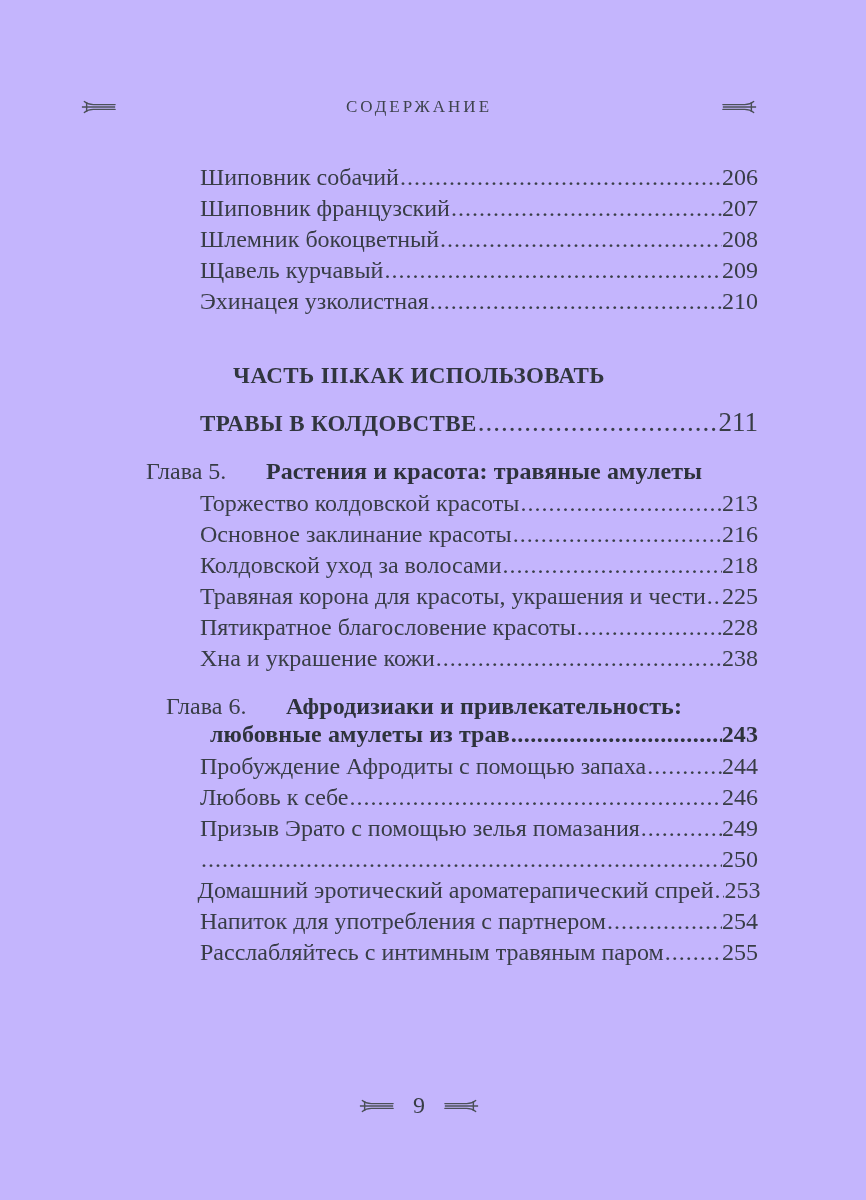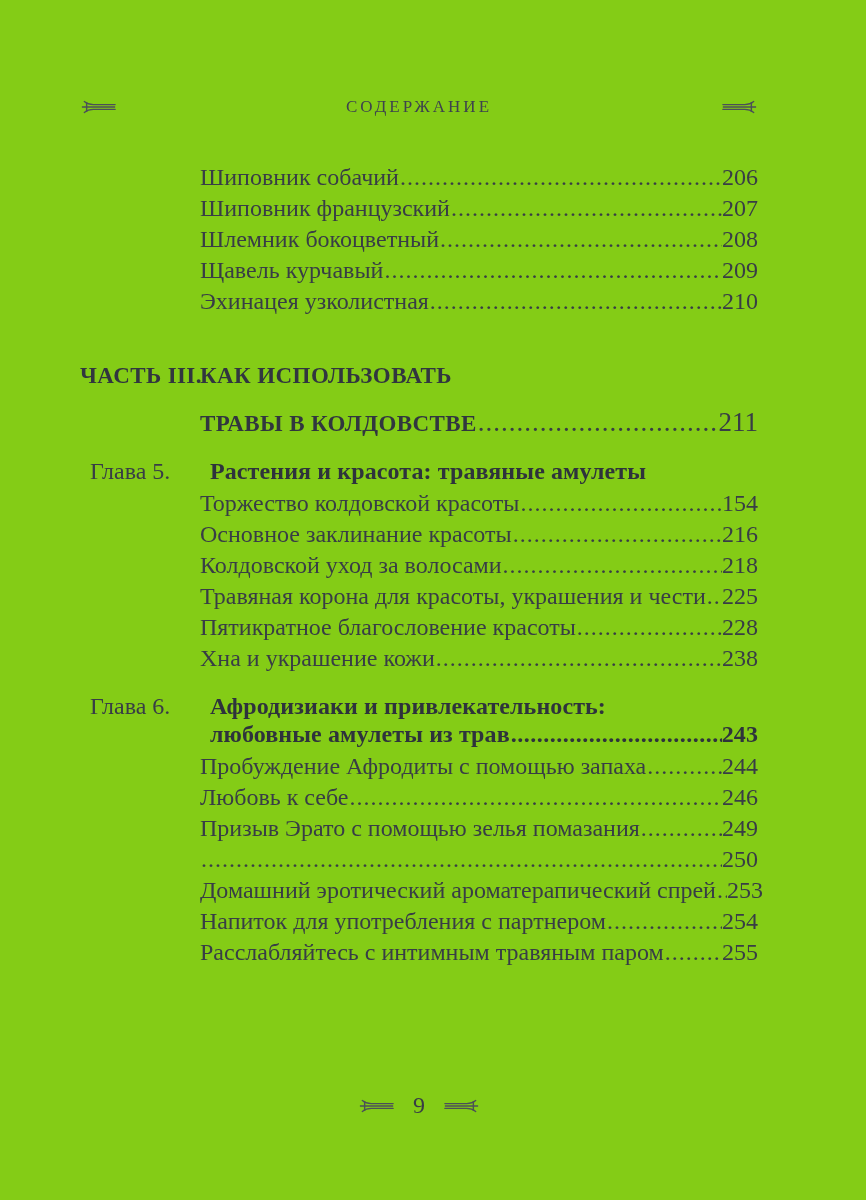--- a/index.html
+++ b/index.html
@@ -6,21 +6,21 @@
   body {
     width: 866px; height: 1200px;
     background: #ffffff;
     font-family: "Liberation Serif", "DejaVu Serif", serif;
     color: #383d46;
     overflow: hidden;
   }
   .page {
     position: relative;
     width: 866px; height: 1200px;
-    background: #84cc16;
+    background: #c4b5fd;
   }
 
   
   .page-header {
     position: absolute;
     top: 97px; left: 80px; right: 108px;
     display: flex;
     align-items: center;
   }
   .header-title {
@@ -37,20 +37,21 @@
   
   .toc {
     position: absolute;
     top: 162px; left: 80px; right: 108px;
   }
   .row {
     display: flex;
     align-items: baseline;
     font-size: 24px;
     line-height: 31px;
+    justify-content: center;
   }
   .label-col {
     flex: 0 0 120px;
     width: 120px;
     white-space: nowrap;
   }
   .title { white-space: nowrap; }
   .dots {
     flex: 1 1 auto;
     min-width: 10px;
@@ -181,21 +182,21 @@
       <div class="block chapter">
         <div class="row first">
           <span class="label-col">Глава 5.</span>
           <span class="title">Растения и красота: травяные амулеты</span>
         </div>
       </div>
       <div class="row">
         <span class="label-col"></span>
         <span class="title">Торжество колдовской красоты</span>
         <span class="dots"></span>
-        <span class="pagenum">154</span>
+        <span class="pagenum">213</span>
       </div>
       <div class="row">
         <span class="label-col"></span>
         <span class="title">Основное заклинание красоты</span>
         <span class="dots"></span>
         <span class="pagenum">216</span>
       </div>
       <div class="row">
         <span class="label-col"></span>
         <span class="title">Колдовской уход за волосами</span>

